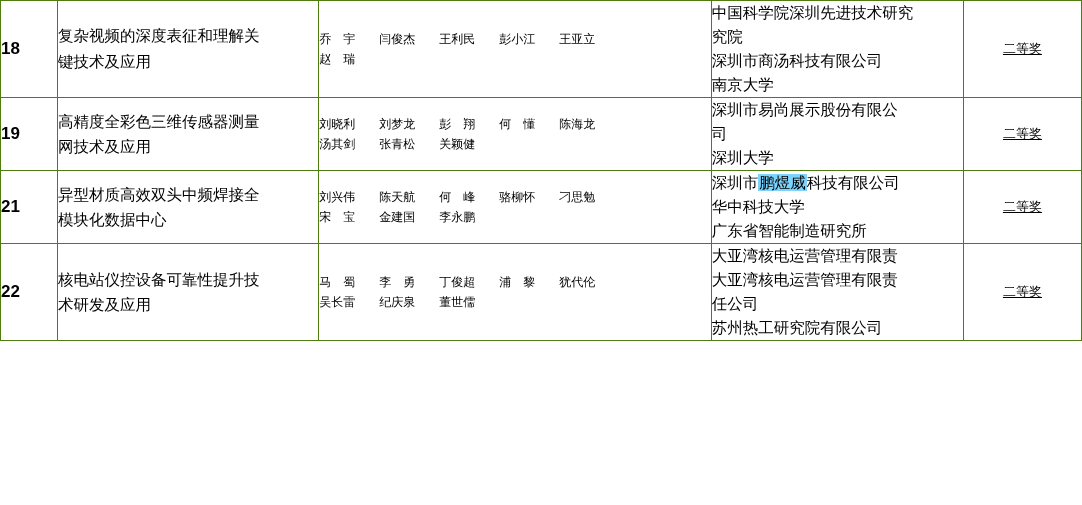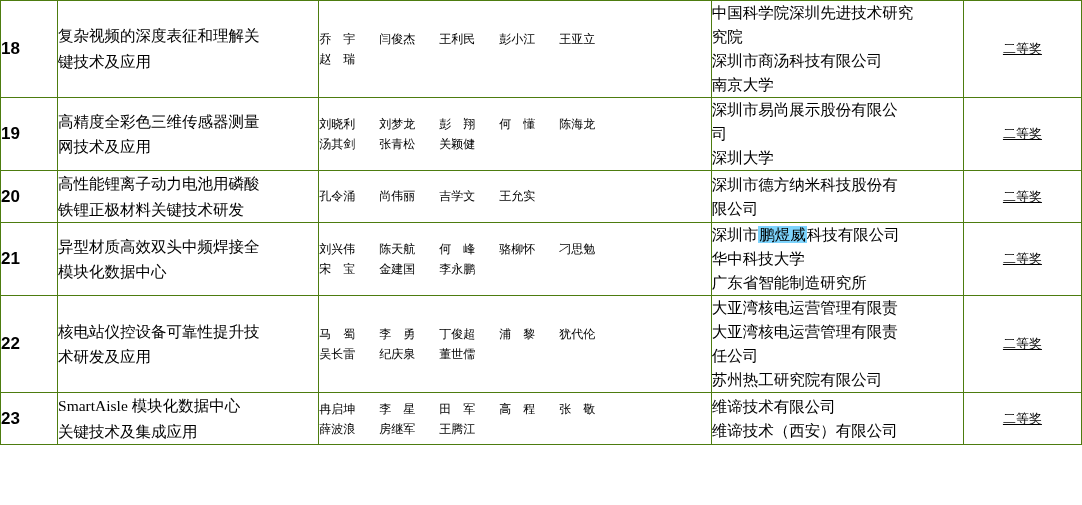--- a/index.html
+++ b/index.html
@@ -121,35 +121,20 @@
         <span class="ln">汤其剑　　张青松　　关颖健</span>
       </td>
       <td class="cell-org">
         <span class="ln">深圳市易尚展示股份有限公</span>
         <span class="ln">司</span>
         <span class="ln">深圳大学</span>
       </td>
       <td class="cell-award">二等奖</td>
     </tr>
 
-    <tr>
-      <td class="cell-index">20</td>
-      <td class="cell-project">
-        <span class="ln">高性能锂离子动力电池用磷酸</span>
-        <span class="ln">铁锂正极材料关键技术研发</span>
-      </td>
-      <td class="cell-people">
-        <span class="ln">孔令涌　　尚伟丽　　吉学文　　王允实</span>
-      </td>
-      <td class="cell-org">
-        <span class="ln">深圳市德方纳米科技股份有</span>
-        <span class="ln">限公司</span>
-      </td>
-      <td class="cell-award">二等奖</td>
-    </tr>
 
     <tr>
       <td class="cell-index">21</td>
       <td class="cell-project">
         <span class="ln">异型材质高效双头中频焊接全</span>
         <span class="ln">模块化数据中心</span>
       </td>
       <td class="cell-people">
         <span class="ln">刘兴伟　　陈天航　　何　峰　　骆柳怀　　刁思勉</span>
         <span class="ln">宋　宝　　金建国　　李永鹏</span>
@@ -174,31 +159,15 @@
       </td>
       <td class="cell-org">
         <span class="ln">大亚湾核电运营管理有限责</span>
         <span class="ln">大亚湾核电运营管理有限责</span>
         <span class="ln">任公司</span>
         <span class="ln">苏州热工研究院有限公司</span>
       </td>
       <td class="cell-award">二等奖</td>
     </tr>
 
-    <tr>
-      <td class="cell-index">23</td>
-      <td class="cell-project">
-        <span class="ln mono">SmartAisle 模块化数据中心</span>
-        <span class="ln">关键技术及集成应用</span>
-      </td>
-      <td class="cell-people">
-        <span class="ln">冉启坤　　李　星　　田　军　　高　程　　张　敬</span>
-        <span class="ln">薛波浪　　房继军　　王腾江</span>
-      </td>
-      <td class="cell-org">
-        <span class="ln">维谛技术有限公司</span>
-        <span class="ln">维谛技术（西安）有限公司</span>
-      </td>
-      <td class="cell-award">二等奖</td>
-    </tr>
 
   </tbody>
 </table>
 
 </body></html>

